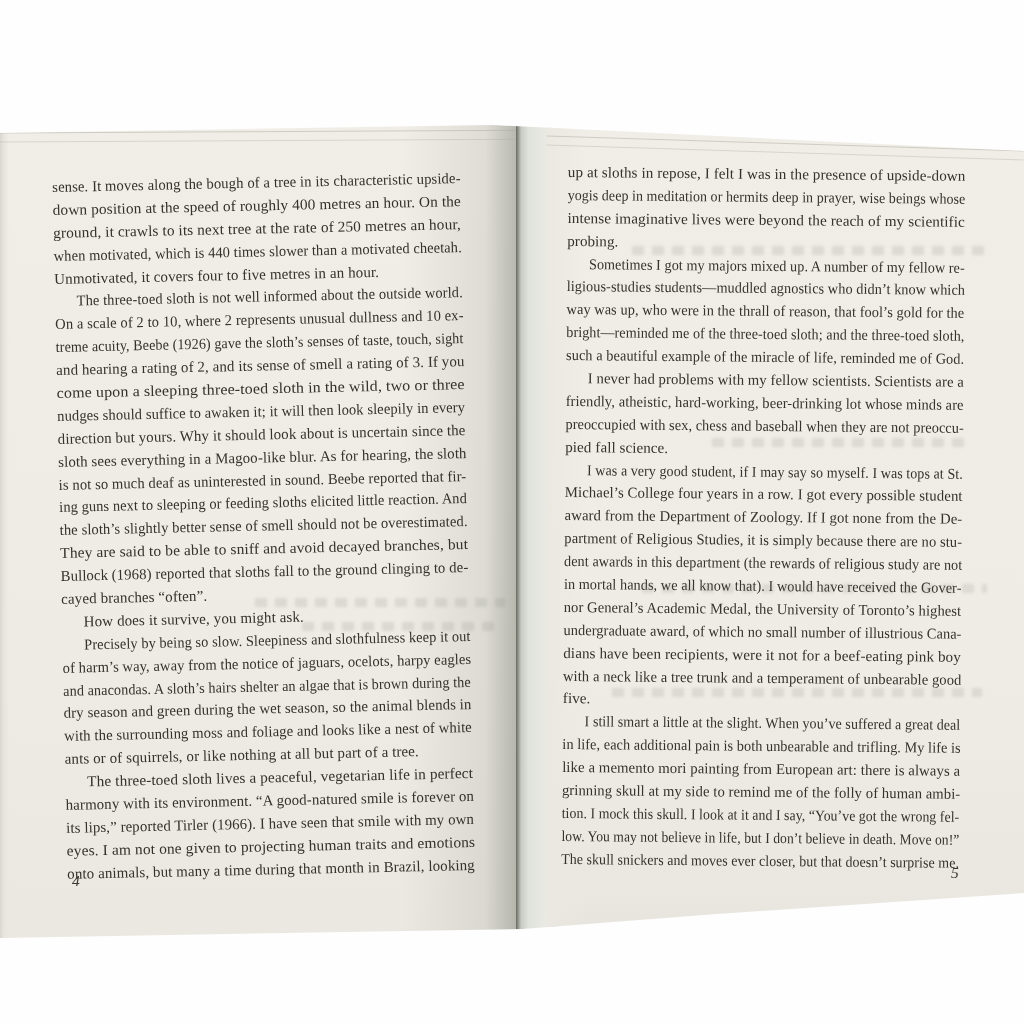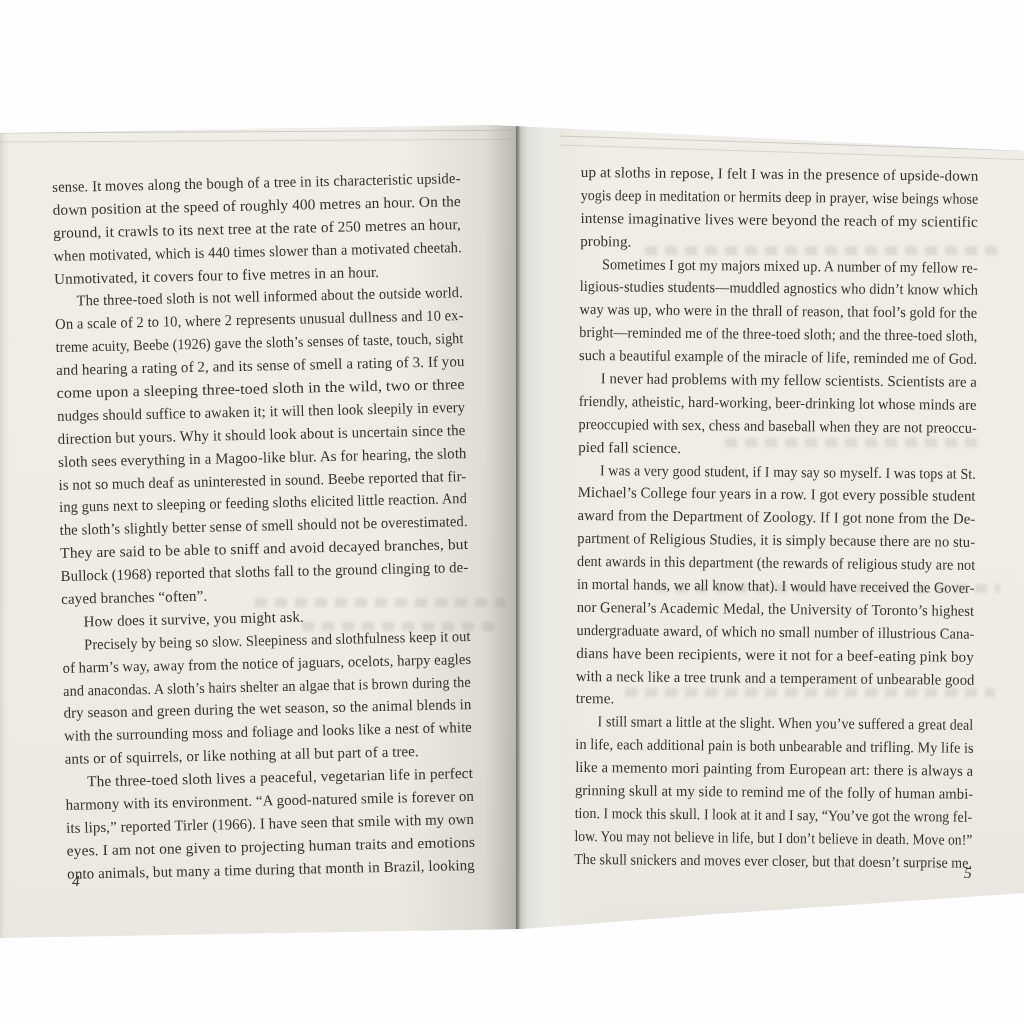--- a/index.html
+++ b/index.html
@@ -8,21 +8,21 @@
   .book{position:absolute;inset:0;
         clip-path:polygon(0px 133px,48% 125px,100% 151px,100% 893px,70% 914px,51% 929px,0px 938px);}
   .page{position:absolute;top:0;bottom:0;}
   .page.left{left:0;width:516px;
      background:
        linear-gradient(90deg,#d9d7cf 0px,#e7e5dd 4px,rgba(233,231,223,0) 9px),
        linear-gradient(90deg,rgba(0,0,0,0) 78%,rgba(118,120,110,.14) 94%,rgba(96,98,89,.38) 100%),
        linear-gradient(180deg,#f0eee7 0%,#eeece4 55%,#eae8e0 92%,#e0ded5 100%);}
   .gutter{position:absolute;top:0;bottom:0;left:516px;width:44px;
      background:linear-gradient(90deg,#676a60 0px,#8d9087 2px,#c7cac2 5px,#dfe1db 12px,#e8e9e2 28px,#edebe4 44px);}
-  .page.right{left:560px;right:0;
+  .page.right{left:547px;right:0;
      background:
        linear-gradient(90deg,rgba(234,232,225,.9) 0px,rgba(238,236,229,0) 40px),
        linear-gradient(180deg,#f0eee7 0%,#eeece5 66%,#e9e7df 88%,#dddcd3 99%);}
   .page.right::after{content:"";position:absolute;left:0;right:0;bottom:0;height:70px;
      background:linear-gradient(180deg,rgba(140,143,132,0) 0%,rgba(140,143,132,.30) 100%);}
   .stack{position:absolute;left:0;right:0;height:26px;pointer-events:none;
      background:linear-gradient(180deg,rgba(0,0,0,0) 5px,rgba(172,170,158,.50) 6px,rgba(0,0,0,0) 7px,
                 rgba(0,0,0,0) 14px,rgba(172,170,158,.38) 15px,rgba(0,0,0,0) 16px);}
   .stack.sl{top:127px;transform:rotate(-.3deg);transform-origin:0 0;}
   .stack.sr{top:130px;transform:rotate(1.8deg);transform-origin:0 0;}
@@ -106,21 +106,21 @@
           <div class="ln ind"><span style="transform: scaleX(0.9307);">I was a very good student, if I may say so myself. I was tops at St.</span></div>
           <div class="ln"><span style="transform: scaleX(0.9827);">Michael’s College four years in a row. I got every possible student</span></div>
           <div class="ln"><span style="transform: scaleX(0.9803);">award from the Department of Zoology. If I got none from the De-</span></div>
           <div class="ln"><span style="transform: scaleX(0.966);">partment of Religious Studies, it is simply because there are no stu-</span></div>
           <div class="ln"><span style="transform: scaleX(0.9409);">dent awards in this department (the rewards of religious study are not</span></div>
           <div class="ln"><span style="transform: scaleX(0.9454);">in mortal hands, we all know that). I would have received the Gover-</span></div>
           <div class="ln"><span style="transform: scaleX(0.9684);">nor General’s Academic Medal, the University of Toronto’s highest</span></div>
           <div class="ln"><span style="transform: scaleX(0.9544);">undergraduate award, of which no small number of illustrious Cana-</span></div>
           <div class="ln"><span style="transform: scaleX(1.0051);">dians have been recipients, were it not for a beef-eating pink boy</span></div>
           <div class="ln"><span style="transform: scaleX(0.9684);">with a neck like a tree trunk and a temperament of unbearable good</span></div>
-          <div class="ln end"><span style="transform: scaleX(1);">treme.</span></div>
+          <div class="ln end"><span style="transform: scaleX(1);">five.</span></div>
           <div class="ln ind"><span style="transform: scaleX(0.9284);">I still smart a little at the slight. When you’ve suffered a great deal</span></div>
           <div class="ln"><span style="transform: scaleX(0.9454);">in life, each additional pain is both unbearable and trifling. My life is</span></div>
           <div class="ln"><span style="transform: scaleX(0.9827);">like a memento mori painting from European art: there is always a</span></div>
           <div class="ln"><span style="transform: scaleX(0.9731);">grinning skull at my side to remind me of the folly of human ambi-</span></div>
           <div class="ln"><span style="transform: scaleX(0.9149);">tion. I mock this skull. I look at it and I say, “You’ve got the wrong fel-</span></div>
           <div class="ln"><span style="transform: scaleX(0.9025);">low. You may not believe in life, but I don’t believe in death. Move on!”</span></div>
           <div class="ln end"><span style="transform: scaleX(0.9234);">The skull snickers and moves ever closer, but that doesn’t surprise me.</span></div>
         </div>
       <div class="ghost" style="left:85px;top:246px;width:355px;"></div>
       <div class="ghost" style="left:165px;top:438px;width:260px;"></div>

